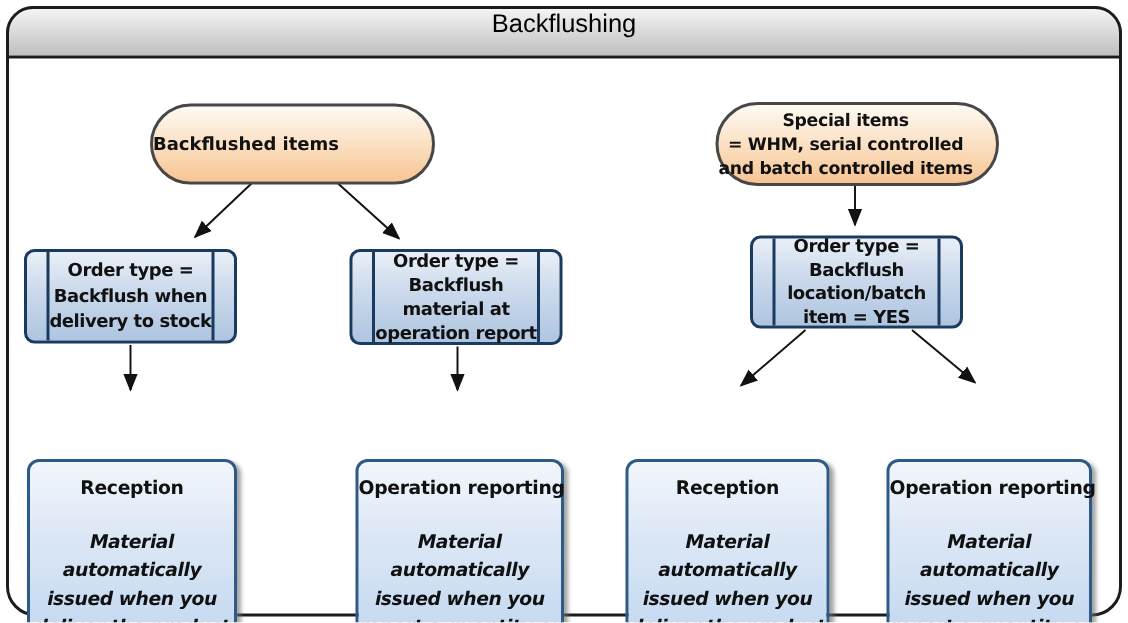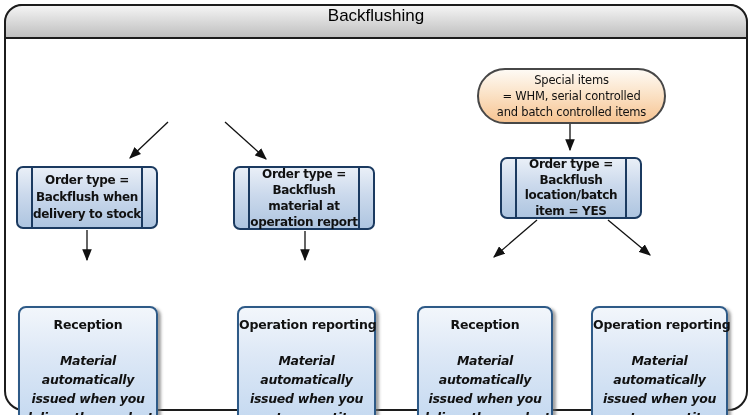--- a/index.html
+++ b/index.html
@@ -18,22 +18,22 @@
     background:linear-gradient(180deg,#f4f4f4 0%,#dcdcdc 45%,#bfbfbf 100%);
     display:flex;justify-content:center;
   }
   .titlebar .t{
     font-family:"Liberation Sans",sans-serif;font-size:17px;font-weight:400;color:#000;
   }
   
   .pill{
     position:absolute;box-sizing:border-box;border:2px solid #474747;
     background:linear-gradient(180deg,#fefaf4 0%,#fbe3c8 45%,#f7c492 100%);
-    display:flex;align-items:center;justify-content:center;text-align:center;
-    font-weight:normal;white-space:pre;
+    display:flex;align-items:center;text-align:center;
+    font-weight:bold;white-space:pre;
   }
   #pill-backflushed{left:100px;top:69px;width:190px;height:54px;border-radius:27px;font-size:12px;}
   #pill-special{left:477px;top:68px;width:189px;height:56px;border-radius:28px;font-size:11.5px;line-height:16px;letter-spacing:-0.2px;}
   
   .proc{
     position:absolute;box-sizing:border-box;border:2px solid #1b3a60;border-radius:7px;
     background:linear-gradient(180deg,#e9eff7 0%,#cbd9ec 45%,#aec5e0 100%);
     display:flex;align-items:center;justify-content:center;text-align:center;
     font-weight:bold;white-space:pre;letter-spacing:-0.3px;
   }
@@ -77,20 +77,23 @@
     </defs>
     <line x1="168" y1="122" x2="130" y2="158" stroke="#111" stroke-width="1.3" marker-end="url(#ah)"></line>
     <line x1="225" y1="122" x2="266" y2="159" stroke="#111" stroke-width="1.3" marker-end="url(#ah)"></line>
     <line x1="570" y1="124" x2="570" y2="150" stroke="#111" stroke-width="1.3" marker-end="url(#ah)"></line>
     <line x1="87" y1="230" x2="87" y2="260" stroke="#111" stroke-width="1.3" marker-end="url(#ah)"></line>
     <line x1="305" y1="231" x2="305" y2="260" stroke="#111" stroke-width="1.3" marker-end="url(#ah)"></line>
     <line x1="537" y1="220" x2="494" y2="257" stroke="#111" stroke-width="1.3" marker-end="url(#ah)"></line>
     <line x1="608" y1="220" x2="650" y2="255" stroke="#111" stroke-width="1.3" marker-end="url(#ah)"></line>
   </svg>
 
+  <div class="pill" id="pill-backflushed">
+    <span>Backflushed items</span>
+  </div>
   <div class="pill" id="pill-special">
     <span>Special items
 = WHM, serial controlled
 and batch controlled items</span>
   </div>
 
   <div class="proc" id="proc-delivery">
     <span class="bar l"></span>
     <span class="bar r"></span>
     <span>Order type =

